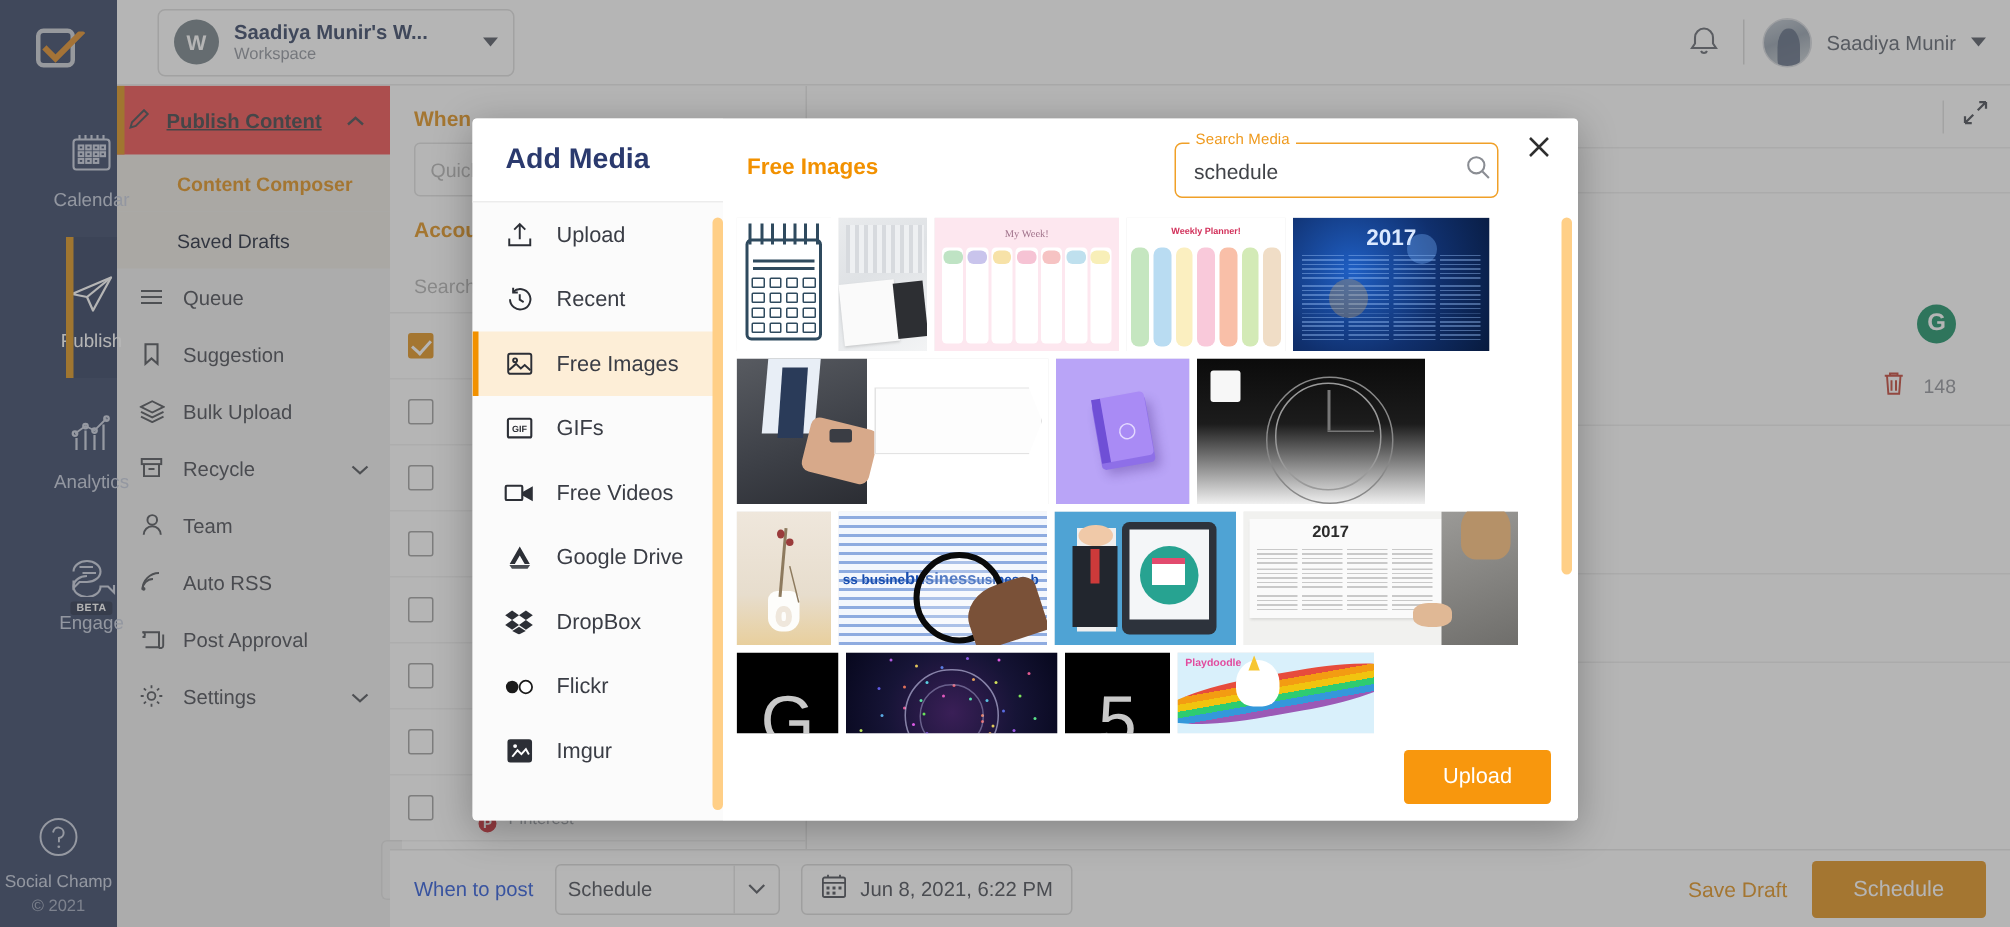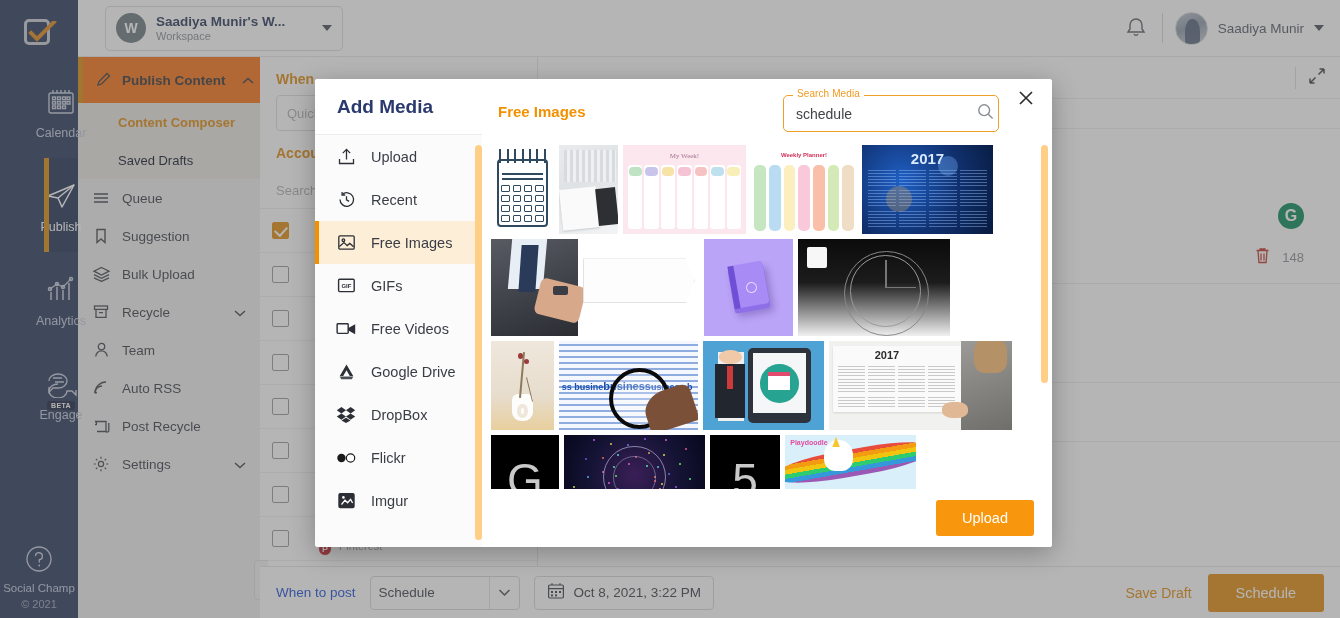--- a/index.html
+++ b/index.html
@@ -85,22 +85,22 @@
   }
   #user .nm { font-size: 13.5px; color: #555b66; }
 
   
   #pubpanel {
     position: absolute; left: 78px; top: 57px; width: 182px; height: 561px;
     background: #efefef; z-index: 3;
   }
   .pub-head {
     position: relative; height: 46px; display: flex; align-items: center;
-    background: #f97316; padding-left: 18px; gap: 10px; font-size: 13.5px;
-    font-weight: 700; color: #33353a; cursor: pointer;
+    background: #ef4444; padding-left: 7px; gap: 10px; font-size: 13.5px;
+    font-weight: 700; color: #33353a; cursor: pointer; text-decoration: underline;
   }
   .pub-head:before { content:""; position:absolute; left:0; top:0; width:5px; height:100%; background:#d98c0e; }
   .pub-sub {
     height: 38px; display: flex; align-items: center; padding-left: 40px;
     font-size: 13px; color: #0f172a; background: #ebe7e0; cursor: pointer;
   }
   .pub-sub.sel { color: #e08c10; font-weight: 700; }
   .pub-item {
     height: 38px; display: flex; align-items: center; padding: 0 14px 0 14px;
     gap: 12px; font-size: 13.5px; color: #3c3f47; cursor: pointer;
@@ -448,21 +448,21 @@
     <span>Auto RSS</span>
   </div>
   <div class="pub-item">
     <span class="ic">
         <svg width="17" height="15" viewBox="0 0 17 15" fill="none" stroke="#44474e" stroke-width="1.3">
           <path d="M2 2.5h11v10H4"></path>
           <path d="M2 2.5a1.6 1.6 0 0 1 0 3.2h2"></path>
           <path d="M13 12.5a1.6 1.6 0 0 0 2.8-1.1V4"></path>
         </svg>
       </span>
-    <span>Post Recycle</span>
+    <span>Post Approval</span>
   </div>
   <div class="pub-item">
     <span class="ic">
         <svg width="16" height="16" viewBox="0 0 16 16" fill="none" stroke="#44474e" stroke-width="1.2">
           <circle cx="8" cy="8" r="2.6"></circle>
           <path d="M8 .8v2M8 13.2v2M.8 8h2M13.2 8h2M2.9 2.9l1.4 1.4M11.7 11.7l1.4 1.4M13.1 2.9l-1.4 1.4M4.3 11.7l-1.4 1.4"></path>
         </svg>
       </span>
     <span>Settings</span>
     <span class="chev"><svg width="12" height="8" viewBox="0 0 12 8" fill="none" stroke="#44474e" stroke-width="1.5">
@@ -624,21 +624,21 @@
       <svg width="18" height="18" viewBox="0 0 18 18" fill="none" stroke="#3d4049" stroke-width="1.2">
         <rect x="1.6" y="3" width="14.8" height="13" rx="1.2"></rect>
           <path d="M1.6 6.6h14.8M5 3V1.2M13 3V1.2"></path>
         <rect x="4" y="9" width="2" height="2" fill="#3d4049" stroke="none"></rect>
         <rect x="8" y="9" width="2" height="2" fill="#3d4049" stroke="none"></rect>
         <rect x="12" y="9" width="2" height="2" fill="#3d4049" stroke="none"></rect>
         <rect x="4" y="12.4" width="2" height="2" fill="#3d4049" stroke="none"></rect>
         <rect x="8" y="12.4" width="2" height="2" fill="#3d4049" stroke="none"></rect>
       </svg>
     </span>
-    <span>Oct 8, 2021, 3:22 PM</span>
+    <span>Jun 8, 2021, 6:22 PM</span>
   </div>
   <div id="bb-right">
     <span class="savedraft">Save Draft</span>
     <button class="schedbtn">Schedule</button>
   </div>
 </div>
 
 <div id="scrim"></div>
 
 <div id="modal">

